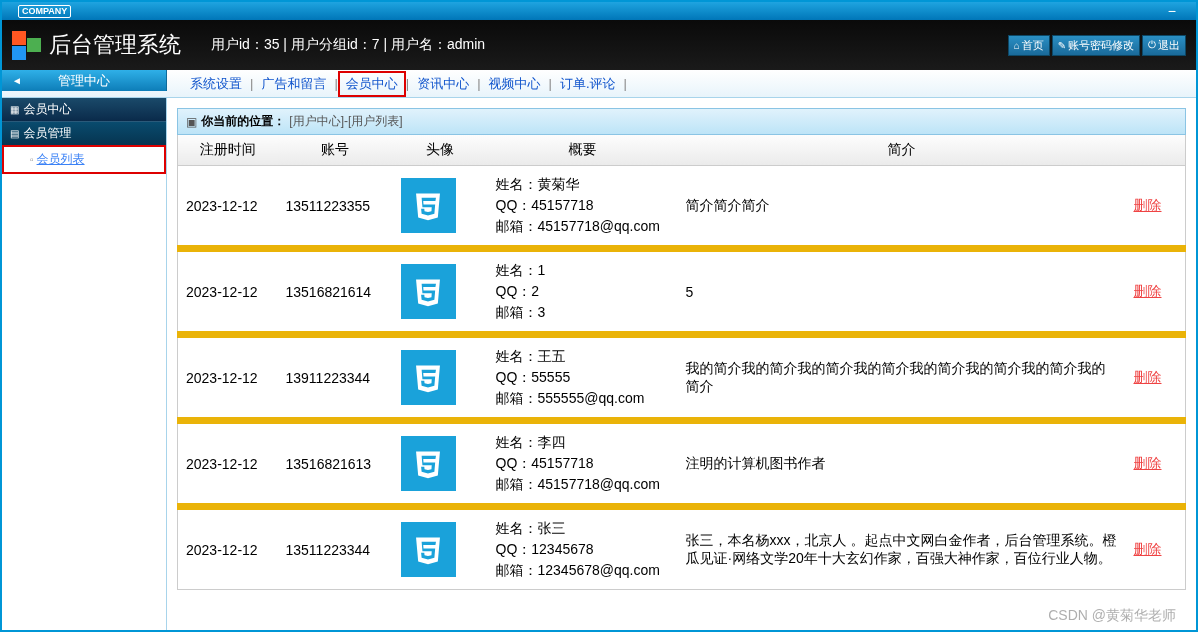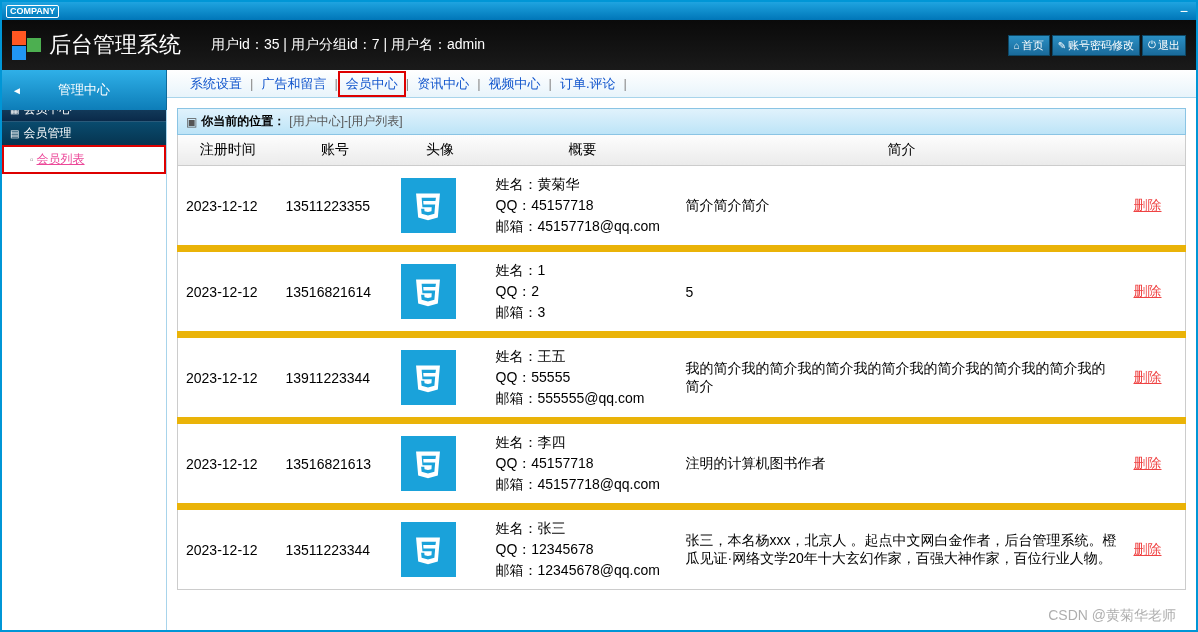--- a/index.html
+++ b/index.html
@@ -1,20 +1,20 @@
 <!DOCTYPE html>
 <html><head>
   <meta charset="utf-8">
   <style>
     * { box-sizing: border-box; margin: 0; padding: 0; }
     body { font-family: Arial, "Microsoft YaHei", sans-serif; font-size: 13px; background: #fff; }
     
     .app-frame { border: 2px solid #0096d6; width: 1198px; height: 632px; background: #fff; position: relative; }
     
-    .titlebar { background: linear-gradient(#1fa4e0, #0076b8); height: 18px; display: flex; align-items: center; padding: 0 4px; }
+    .titlebar { background: linear-gradient(#1fa4e0, #0076b8); height: 18px; display: flex; align-items: center; padding: 0 16px; }
     .company-badge { display: inline-block; border: 1px solid #fff; color: #fff; font-size: 9px; font-weight: bold; padding: 0 3px; border-radius: 2px; line-height: 11px; }
     .minimize-btn { margin-left: auto; color: #fff; font-size: 14px; cursor: pointer; padding: 0 4px; }
     
     .header { background: linear-gradient(#0a0a0a, #1a1a1a); height: 50px; display: flex; align-items: center; padding: 12px 10px; color: #fff; }
     .logo-icon { display: inline-flex; gap: 1px; margin-right: 8px; }
     .logo-cube { width: 14px; height: 14px; }
     .lc1 { background: #ff5722; } .lc2 { background: #4caf50; } .lc3 { background: #2196f3; }
     .app-title { font-size: 22px; font-weight: normal; margin-right: 30px; }
     .user-info { font-size: 14px; flex: 1; }
     .header-right { display: flex; gap: 2px; align-items: center; }
@@ -22,27 +22,27 @@
     .hb-icon { font-size: 10px; }
     
     .topnav { background: linear-gradient(#fff, #e8f4fb); border-bottom: 1px solid #a8d4eb; height: 28px; display: flex; align-items: center; padding-left: 180px; font-size: 13px; }
     .topnav a { color: #1155cc; text-decoration: none; padding: 0 8px; }
     .topnav .sep { color: #888; }
     .topnav .highlighted { border: 2px solid #d00; padding: 2px 6px; }
     
     .body-area { display: flex; position: absolute; top: 96px; bottom: 0; left: 0; right: 0; }
     
     .sidebar { width: 165px; border-right: 1px solid #a8d4eb; background: #fff; position: relative; }
-    .sidebar-head { position: absolute; top: -28px; left: 0; width: 165px; height: 40px; background: linear-gradient(#2fb0e8, #0d7db8); color: #fff; display: flex; align-items: center; justify-content: center; font-size: 13px; border-right: 1px solid #0d6a9a; }
+    .sidebar-head { position: absolute; top: -28px; left: 0; width: 165px; height: 21px; background: linear-gradient(#2fb0e8, #0d7db8); color: #fff; display: flex; align-items: center; justify-content: center; font-size: 13px; border-right: 1px solid #0d6a9a; }
     .sidebar-head::before { content: "◄"; position: absolute; left: 10px; font-size: 10px; }
     .sidebar-group { background: linear-gradient(#1a4a6a, #0a2a4a); color: #fff; padding: 3px 8px; font-size: 12px; display: flex; align-items: center; gap: 4px; }
     .sg-icon { font-size: 10px; }
     .sidebar-subgroup { background: linear-gradient(#094b6e, #063450); color: #fff; padding: 3px 8px; font-size: 12px; display: flex; align-items: center; gap: 4px; border-top: 1px solid #2a5a7a; }
     .sidebar-item { padding: 4px 8px 4px 26px; font-size: 12px; }
-    .sidebar-item a { color: #ec4899; text-decoration: underline; }
+    .sidebar-item a { color: #3b82f6; text-decoration: underline; }
     .sidebar-item.highlighted { border: 2px solid #d00; }
     .sidebar-item .doc-icon { color: #888; margin-right: 3px; font-size: 10px; }
     
     .main { flex: 1; display: flex; flex-direction: column; padding: 10px; overflow: hidden; }
     .breadcrumb { background: linear-gradient(#e0f2fc, #bde4f7); border: 1px solid #8ac4e4; padding: 4px 8px; font-size: 12px; display: flex; align-items: center; gap: 4px; }
     .breadcrumb .loc-icon { color: #555; }
     .breadcrumb .bc-path { color: #555; }
     
     .data-table { width: 100%; border-collapse: collapse; margin-top: 0; border: 1px solid #ccc; border-top: none; }
     .data-table thead th { background: linear-gradient(#fdfdfd, #ebebeb); border-bottom: 1px solid #ccc; text-align: center; padding: 6px 8px; font-size: 14px; font-weight: normal; color: #000; }

